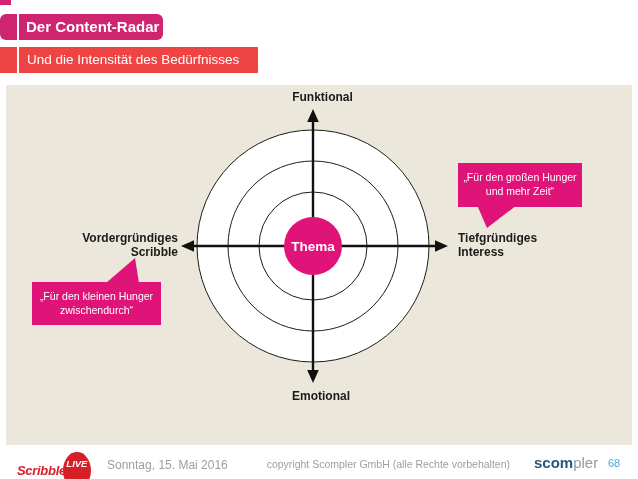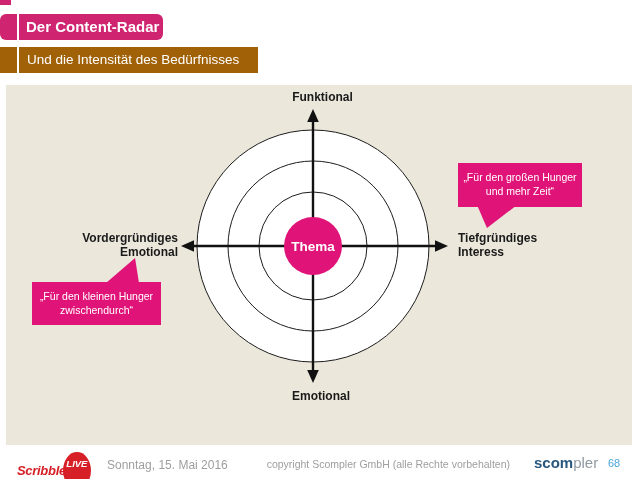--- a/index.html
+++ b/index.html
@@ -8,21 +8,21 @@
     font-family:"Liberation Sans","DejaVu Sans",sans-serif;overflow:hidden;
     -webkit-font-smoothing:antialiased;
   }
   
   .accent-square{position:absolute;left:0;top:0;width:11px;height:5px;background:var(--header_pink);}
   .title-bar{
     position:absolute;left:0;top:14px;width:163px;height:26px;background:var(--header_pink);
     color:#fff;font-size:15px;font-weight:700;line-height:26px;padding-left:26px;box-sizing:border-box;border-radius:6px;
   }
   .subtitle-bar{
-    position:absolute;left:0;top:47px;width:258px;height:26px;background:#a16207;
+    position:absolute;left:0;top:47px;width:258px;height:26px;background:#ef4444;
     color:#fff;font-size:13.5px;font-weight:400;line-height:26px;padding-left:27px;box-sizing:border-box;
   }
   .bar-divider{position:absolute;left:17px;top:0;bottom:0;width:2px;background:#ffffff;}
   
   .content-panel{position:absolute;left:6px;top:85px;width:626px;height:360px;background:var(--beige);}
   .radar-svg{position:absolute;left:0;top:0;width:638px;height:479px;}
   .axis-label{
     position:absolute;font-size:12px;font-weight:700;color:#1a1a1a;white-space:pre-line;line-height:1.2;
   }
   .axis-top{left:313px;top:90px;transform:translateX(-50%);padding-left:19px;}
@@ -89,21 +89,21 @@
     </g>
     <g>
       <circle cx="313" cy="246" r="29" fill="#e01478"></circle>
       <text x="313" y="251" text-anchor="middle" fill="#ffffff" font-size="13.5" font-weight="bold">Thema</text>
     </g>
   </svg>
 
   <div class="axis-label axis-top">Funktional</div>
   <div class="axis-label axis-bottom">Emotional</div>
   <div class="axis-label axis-left">Vordergründiges
-Emotional</div>
+Scribble</div>
   <div class="axis-label axis-right">Tiefgründiges
 Interess</div>
 
   <div class="bubble bubble-right">„Für den großen Hunger
 und mehr Zeit“</div>
   <div class="bubble-tail tail-right"></div>
 
   <div class="bubble bubble-left">„Für den kleinen Hunger
 zwischendurch“</div>
   <div class="bubble-tail tail-left"></div>

